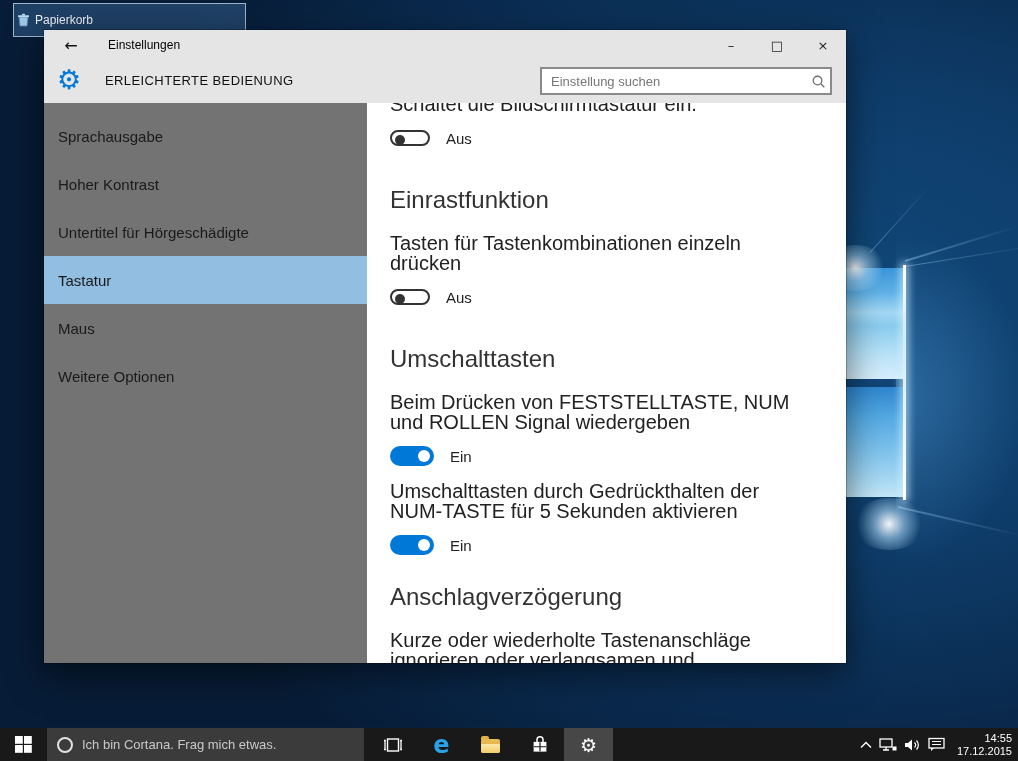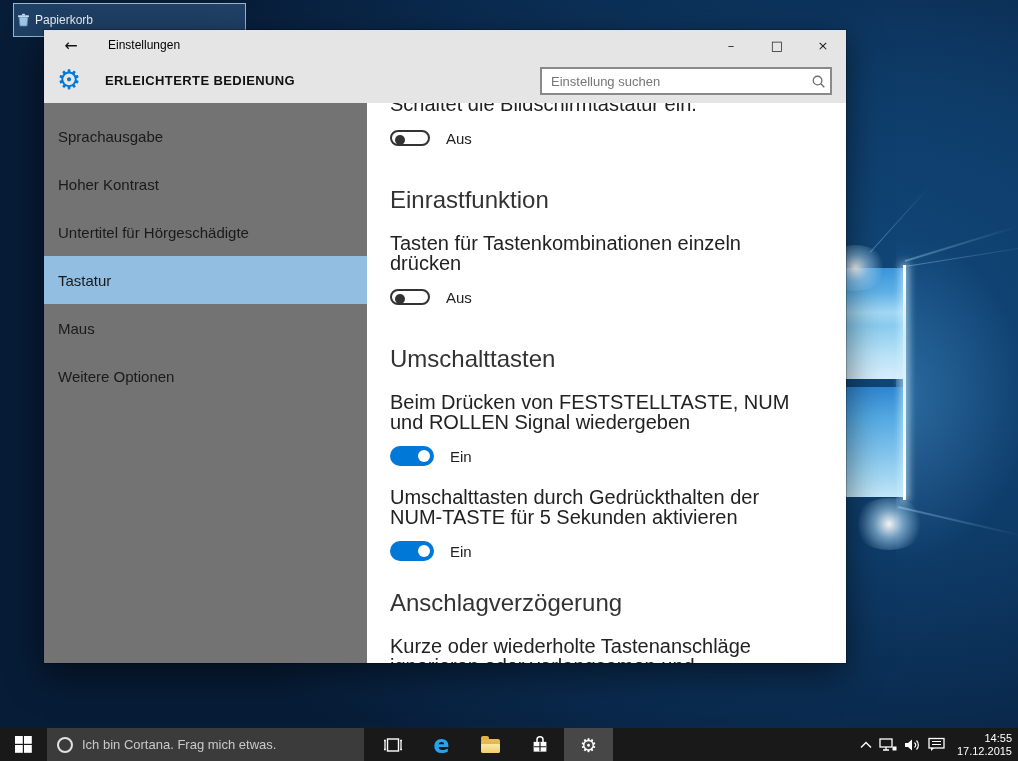--- a/index.html
+++ b/index.html
@@ -45,40 +45,40 @@
   .titlebar { height:30px; background:#e5e5e5; display:flex; align-items:center; }
   .back-btn { width:30px; margin-left:12px; text-align:center; font-size:16px; color:#111; cursor:pointer; }
   .titlebar-title { font-size:12px; color:#000; margin-left:22px; }
   .win-controls { margin-left:auto; display:flex; height:100%; }
   .win-btn { width:46px; height:100%; display:flex; align-items:center; justify-content:center;
     font-size:13px; color:#222; cursor:pointer; }
   .glyph { font-family:"DejaVu Sans", sans-serif; }
 
   .header { height:43px; background:#e5e5e5; position:relative; }
   .gear-header { position:absolute; left:13px; top:-2px; font-size:27px; color:#0078d7; line-height:43px; }
-  .app-title { position:absolute; left:61px; top:13px; font-size:13px; font-weight:bold;
+  .app-title { position:absolute; left:61px; top:13px; font-size:13px; font-weight:normal;
     letter-spacing:.4px; color:#111; }
   .search-box { position:absolute; right:14px; top:7px; width:292px; height:28px;
     background:#fff; border:2px solid #8a8a8a; display:flex; align-items:center; }
   .search-box input { flex:1; border:none; outline:none; padding:0 6px 0 9px; font-size:13px;
     color:#444; font-family:"Liberation Sans", sans-serif; background:transparent; }
   .search-box input::placeholder { color:#767676; }
   .search-icon { width:24px; display:flex; justify-content:center; cursor:pointer; }
 
   .window-body { display:flex; height:560px; }
   .sidebar { width:323px; background:#737373; padding-top:9px; }
   .side-item { height:48px; display:flex; align-items:center; padding-left:14px;
     font-size:15px; color:#1a1a1a; cursor:pointer; }
   .side-item.selected { background:#92bee2; }
 
   .content { flex:1; background:#fff; overflow:hidden; padding:0 36px 0 23px; }
   .setting-text { font-size:20px; color:#222; line-height:20px; max-width:430px; }
   .setting-text.clipped { margin-top:-9px; }
   .mt-after-heading { margin-top:18px; }
-  .mt-after-toggle { margin-top:20px; }
+  .mt-after-toggle { margin-top:14px; }
   .section-heading { font-size:24px; font-weight:300; color:#333; margin-top:36px; line-height:30px; }
   .section-heading.last { margin-top:26px; }
   .toggle-row { display:flex; align-items:center; margin-top:13px; height:22px; cursor:pointer; }
   .toggle { position:relative; border-radius:11px; }
   .toggle.off { width:40px; height:16px; border:2px solid #333; background:#fff; }
   .toggle.off .knob { position:absolute; left:3px; top:3px; width:10px; height:10px;
     border-radius:50%; background:#333; }
   .toggle.on { width:44px; height:20px; background:#0078d7; }
   .toggle.on .knob { position:absolute; right:4px; top:4px; width:12px; height:12px;
     border-radius:50%; background:#fff; }

